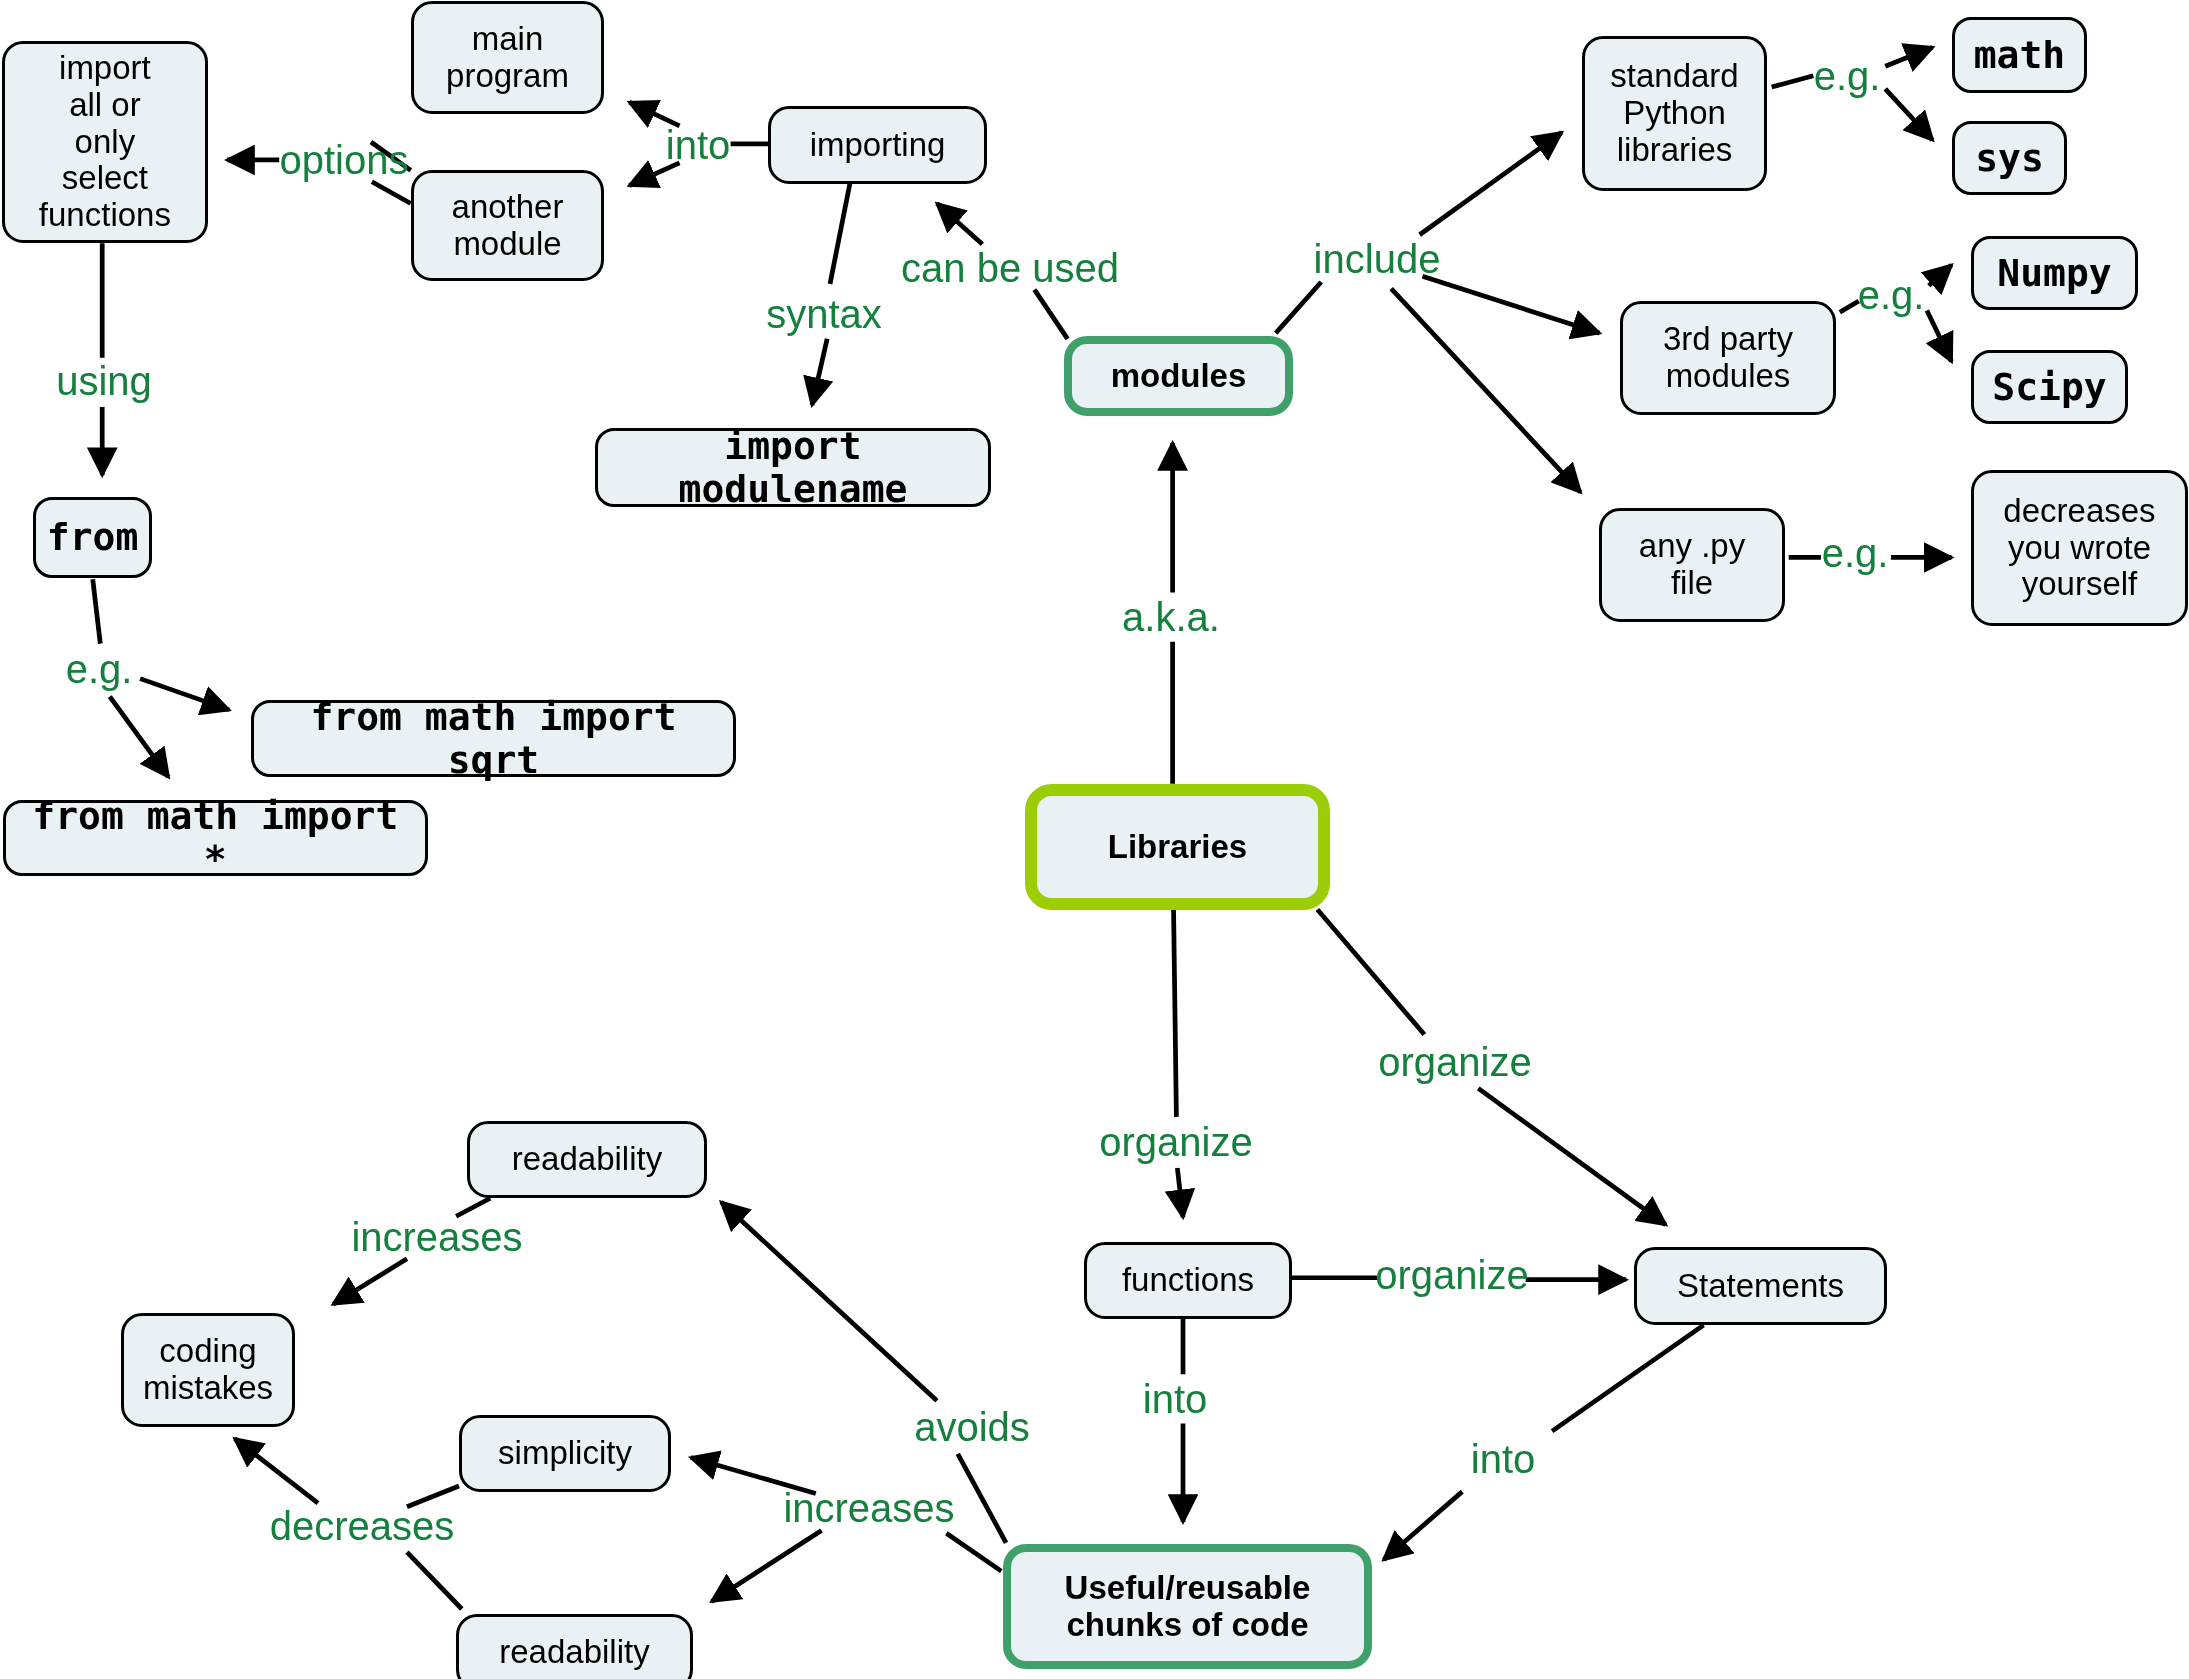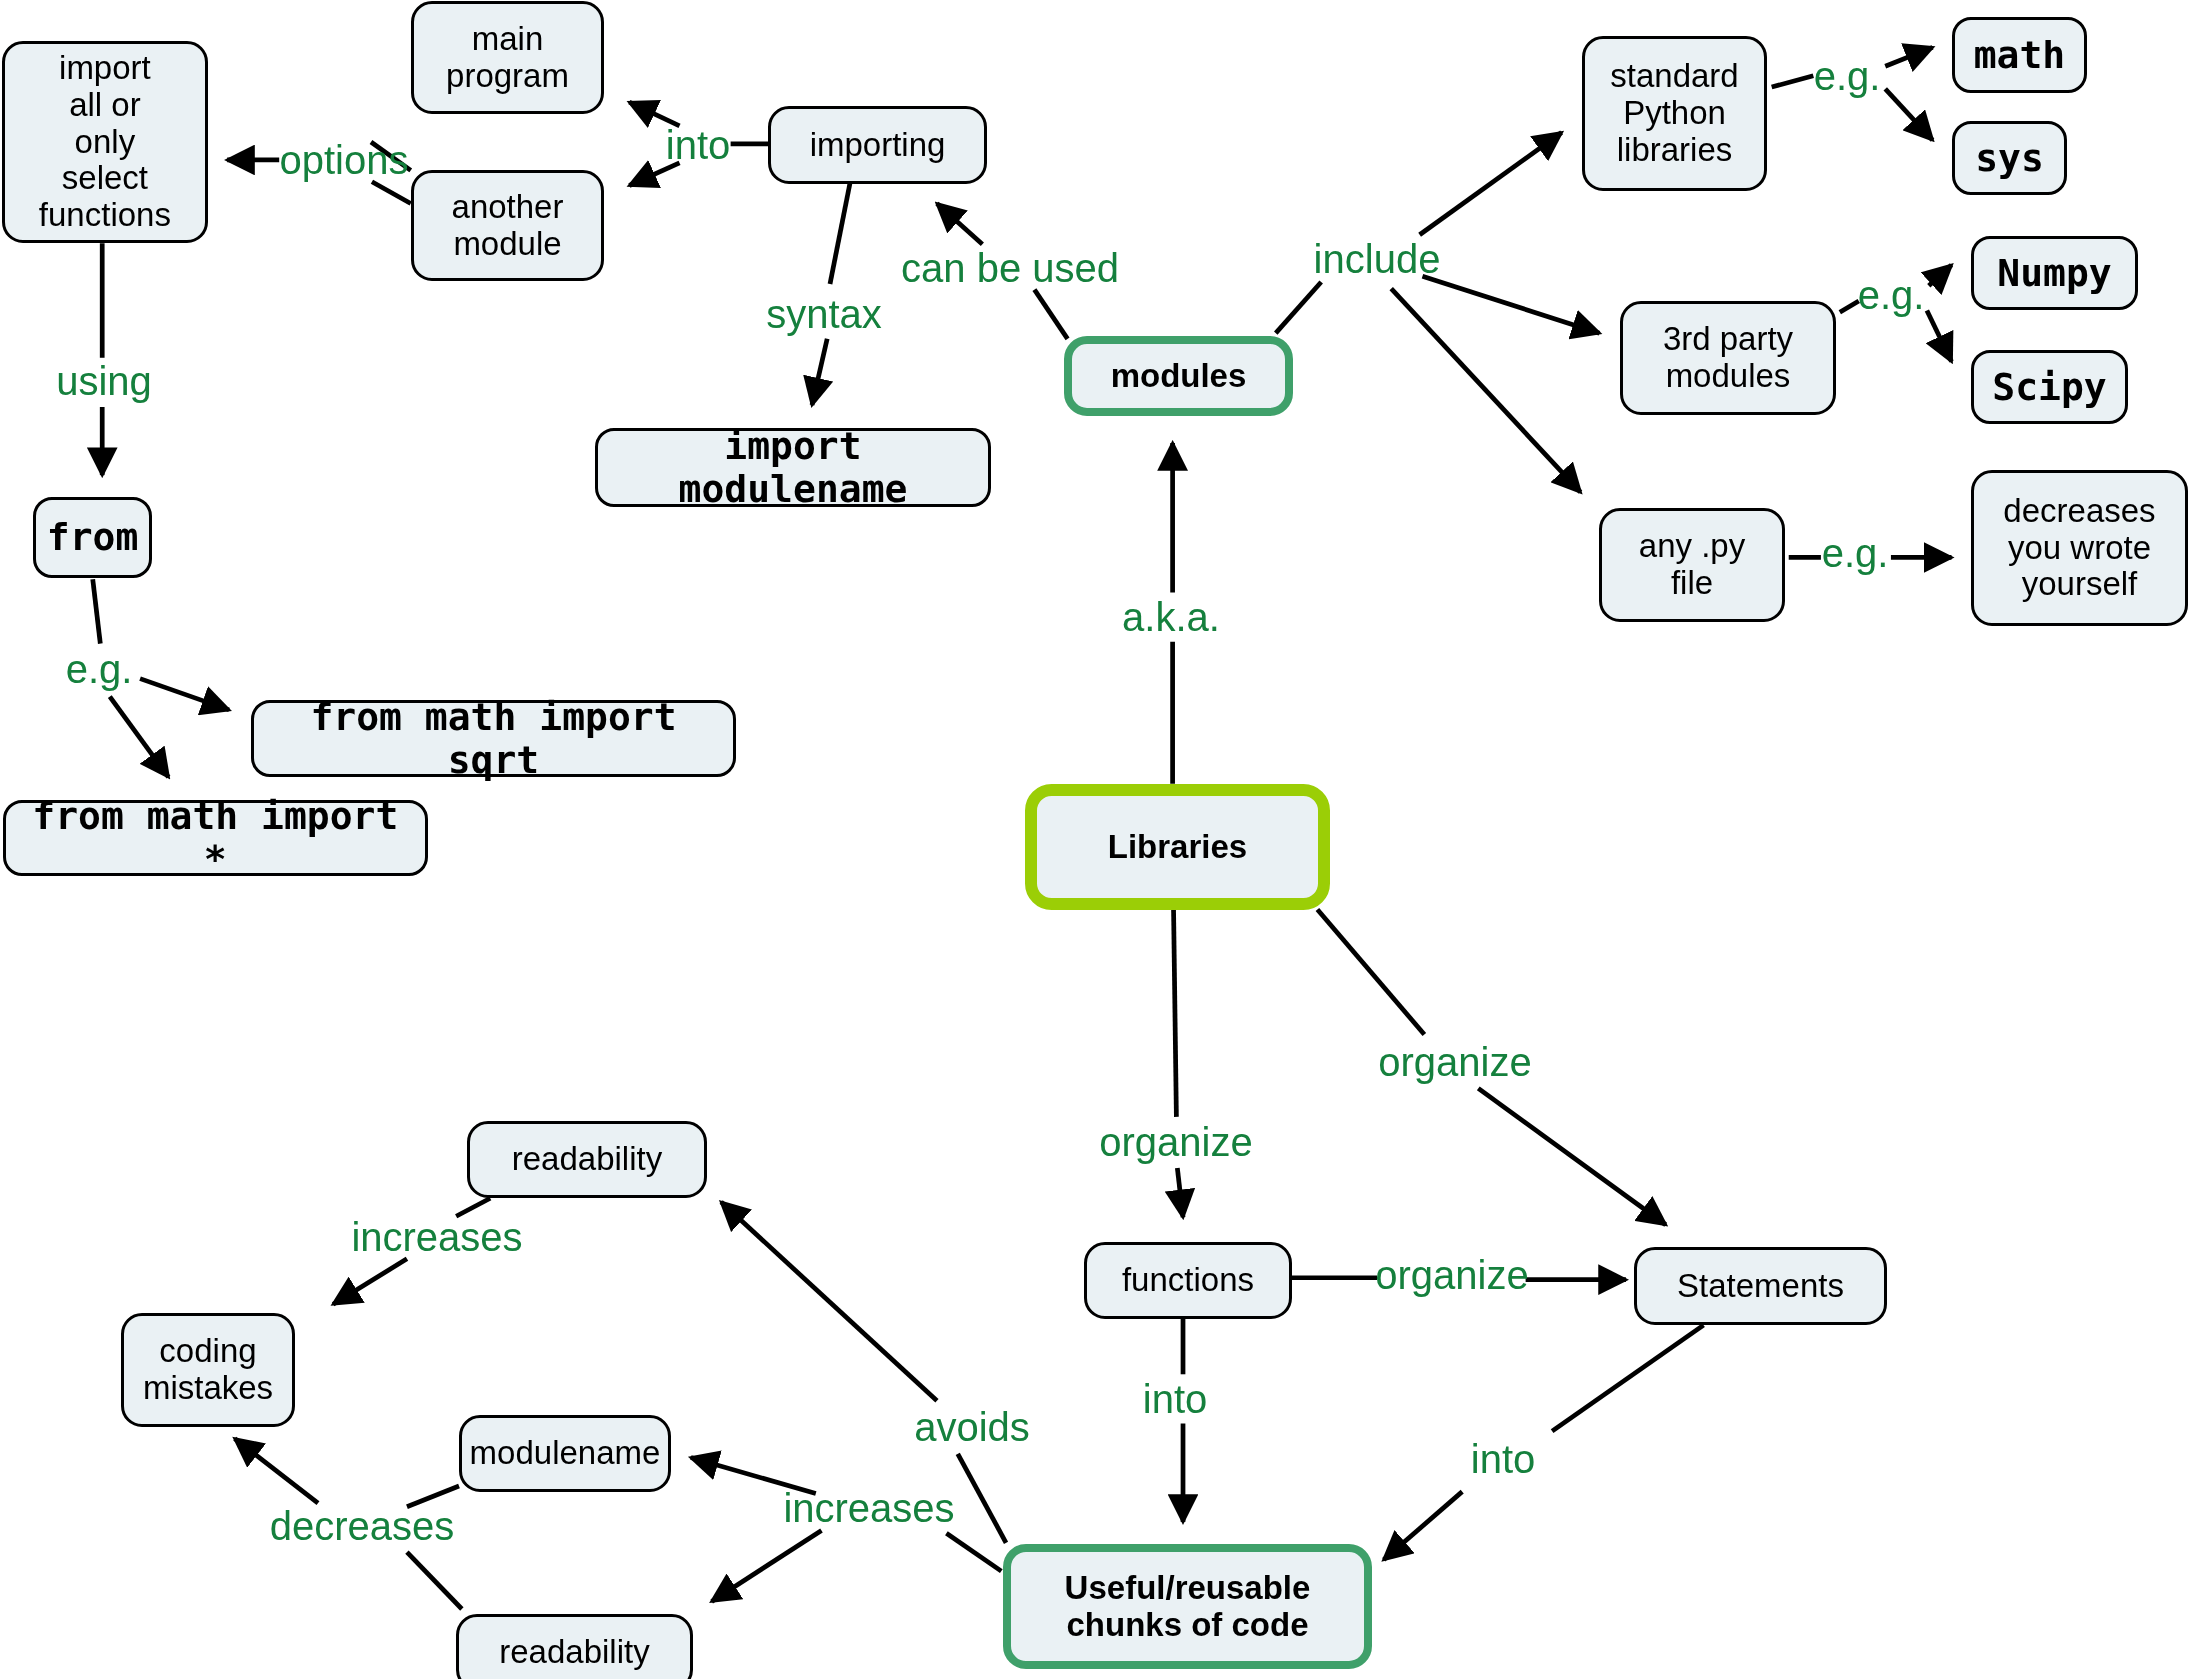--- a/index.html
+++ b/index.html
@@ -284,21 +284,21 @@
   <div class="node" style="left:467px; top:1121px; width:240px; height:77px;">
     <span>readability</span>
   </div>
 
   <div class="node" style="left:121px; top:1313px; width:174px; height:114px;">
     <span>coding
 mistakes</span>
   </div>
 
   <div class="node" style="left:459px; top:1415px; width:212px; height:77px;">
-    <span>modulename</span>
+    <span>simplicity</span>
   </div>
 
   <div class="node" style="left:456px; top:1614px; width:237px; height:77px;">
     <span>readability</span>
   </div>
 
   <div class="edge-label" style="left:344px; top:160px;">options</div>
   <div class="edge-label" style="left:698px; top:145px;">into</div>
   <div class="edge-label" style="left:824px; top:314px;">syntax</div>
   <div class="edge-label" style="left:1010px; top:268px;">can be used</div>

